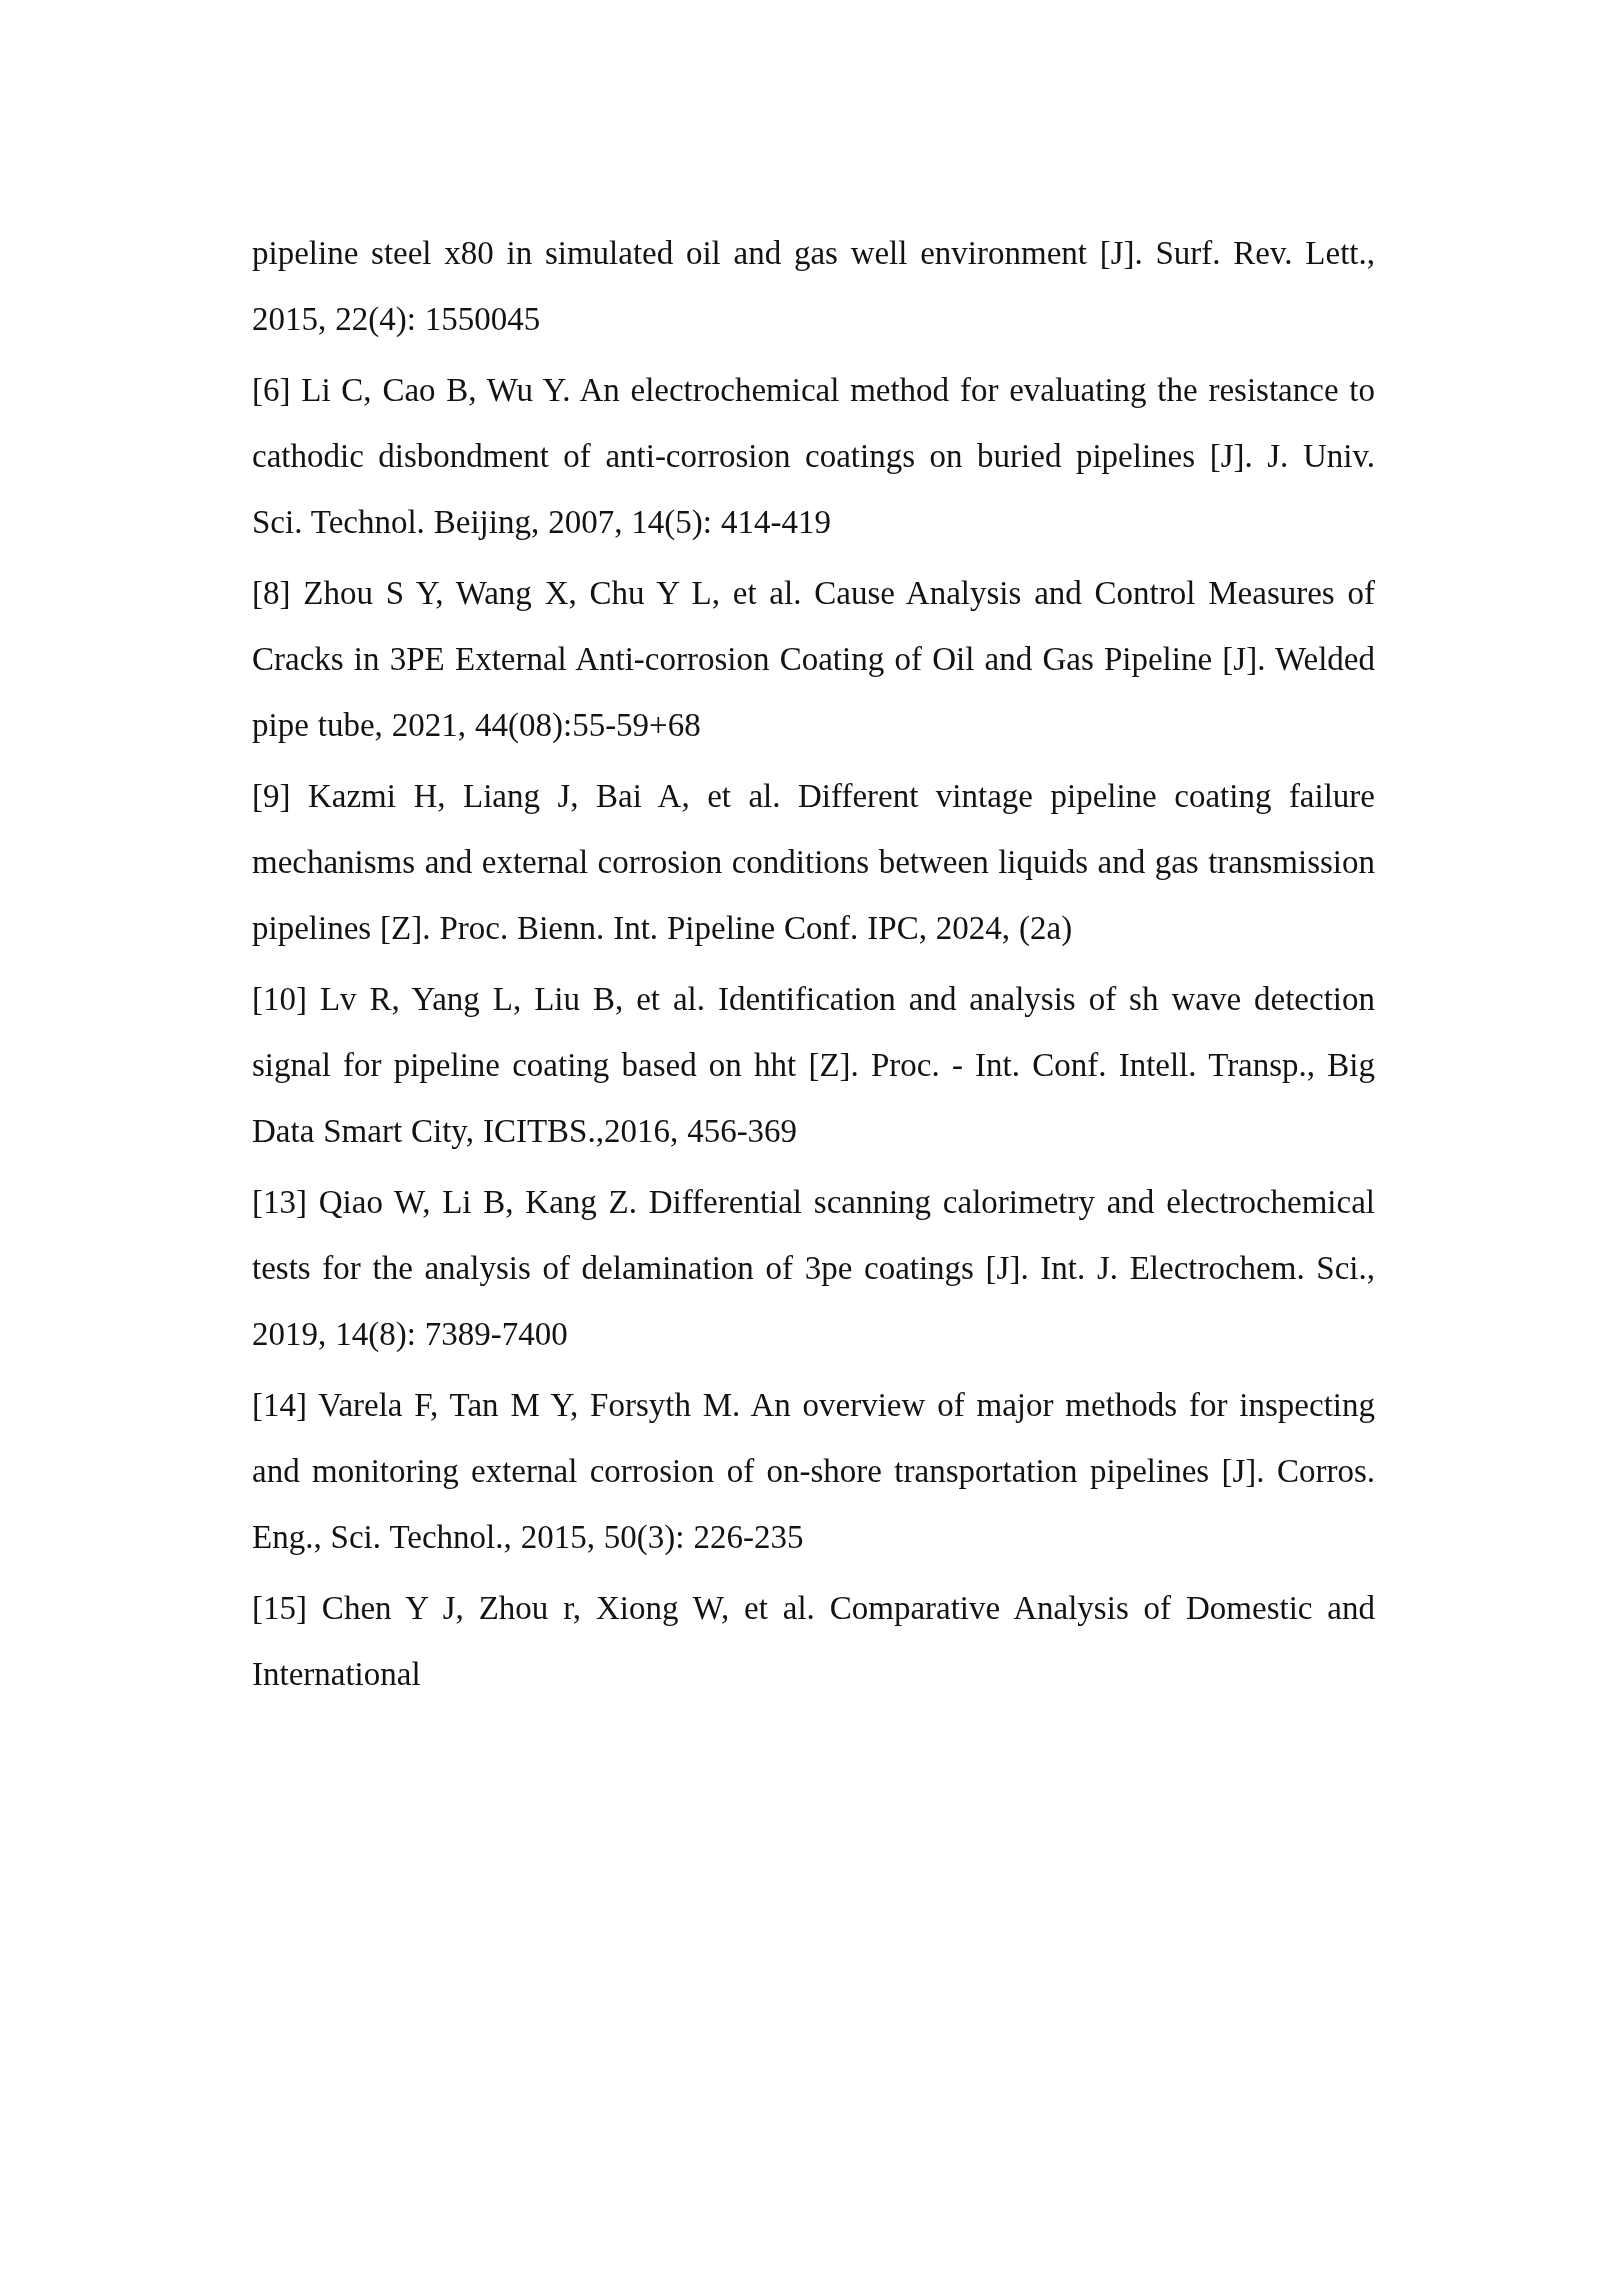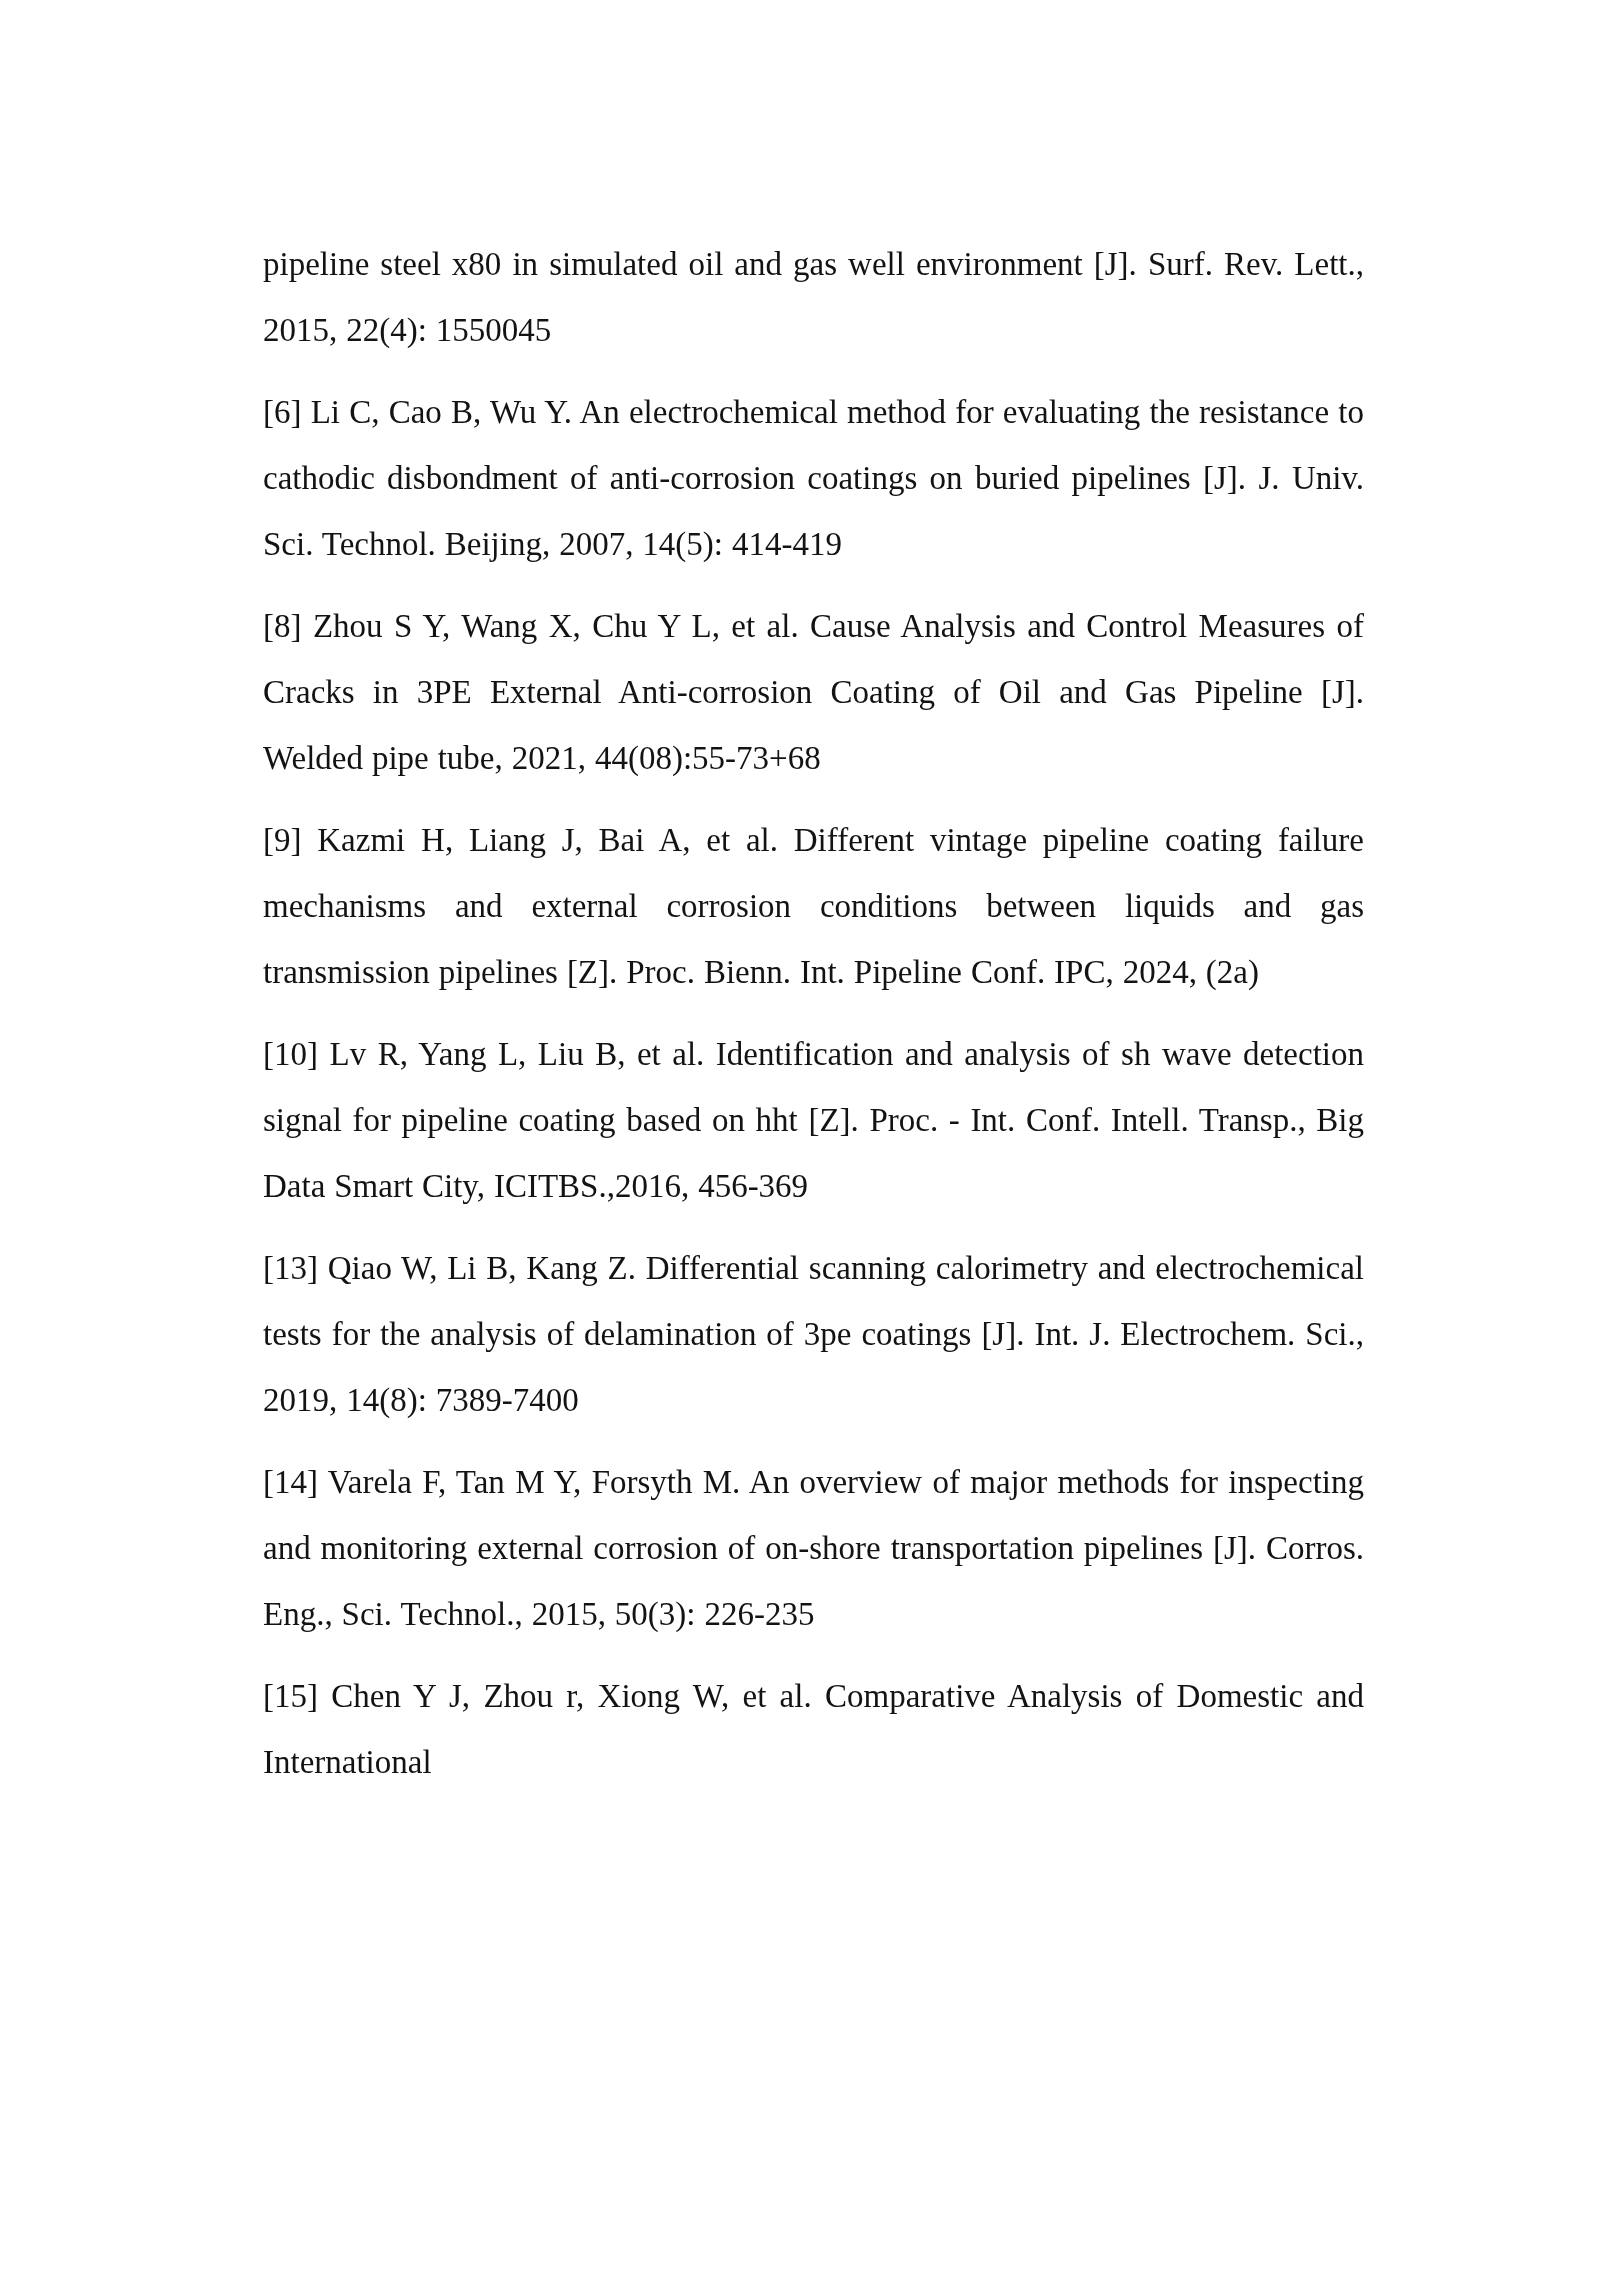--- a/index.html
+++ b/index.html
@@ -17,33 +17,33 @@
     overflow: hidden;
   }
   .content {
     font-family: "Liberation Serif", "DejaVu Serif", serif;
     font-size: 33px;
     line-height: 2.0;
     color: #131313;
     text-align: justify;
   }
   .content p {
-    margin: 16px;
+    margin: 5px;
     padding: 0;
     word-spacing: 0.7px;
   }
 </style>
 </head>
 <body>
 
 <div class="page">
   <div class="content">
     <p>pipeline steel x80 in simulated oil and gas well environment [J]. Surf. Rev. Lett., 2015, 22(4): 1550045</p>
     <p>[6]   Li C, Cao B, Wu Y. An electrochemical method for evaluating the resistance to cathodic disbondment of anti-corrosion coatings on buried pipelines [J]. J. Univ. Sci. Technol. Beijing, 2007, 14(5): 414-419</p>
-    <p>[8]   Zhou S Y, Wang X, Chu Y L, et al. Cause Analysis and Control Measures of Cracks in 3PE External Anti-corrosion Coating of Oil and Gas Pipeline [J]. Welded pipe tube, 2021, 44(08):55-73+68</p>
+    <p>[8]   Zhou S Y, Wang X, Chu Y L, et al. Cause Analysis and Control Measures of Cracks in 3PE External Anti-corrosion Coating of Oil and Gas Pipeline [J]. Welded pipe tube, 2021, 44(08):55-59+68</p>
     <p>[9]   Kazmi H, Liang J, Bai A, et al. Different vintage pipeline coating failure mechanisms and external corrosion conditions between liquids and gas transmission pipelines [Z]. Proc. Bienn. Int. Pipeline Conf. IPC, 2024, (2a)</p>
     <p>[10] Lv R, Yang L, Liu B, et al. Identification and analysis of sh wave detection signal for pipeline coating based on hht [Z]. Proc. - Int. Conf. Intell. Transp., Big Data Smart City, ICITBS.,2016, 456-369</p>
     <p>[13] Qiao W, Li B, Kang Z. Differential scanning calorimetry and electrochemical tests for the analysis of delamination of 3pe coatings [J]. Int. J. Electrochem. Sci., 2019, 14(8): 7389-7400</p>
     <p>[14] Varela F, Tan M Y, Forsyth M. An overview of major methods for inspecting and monitoring external corrosion of on-shore transportation pipelines [J]. Corros. Eng., Sci. Technol., 2015, 50(3): 226-235</p>
     <p>[15] Chen Y J, Zhou r, Xiong W, et al.  Comparative Analysis of Domestic and International</p>
   </div>
 </div>
 
 
 </body></html>

